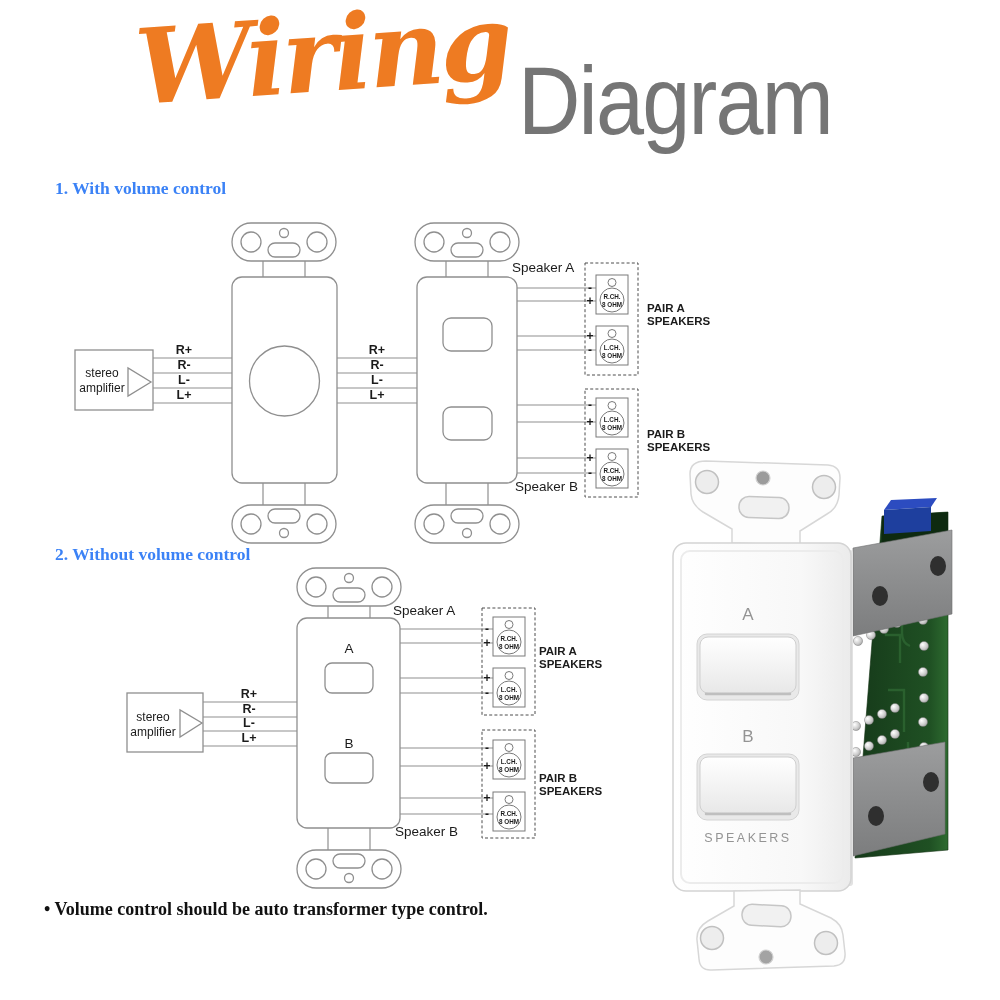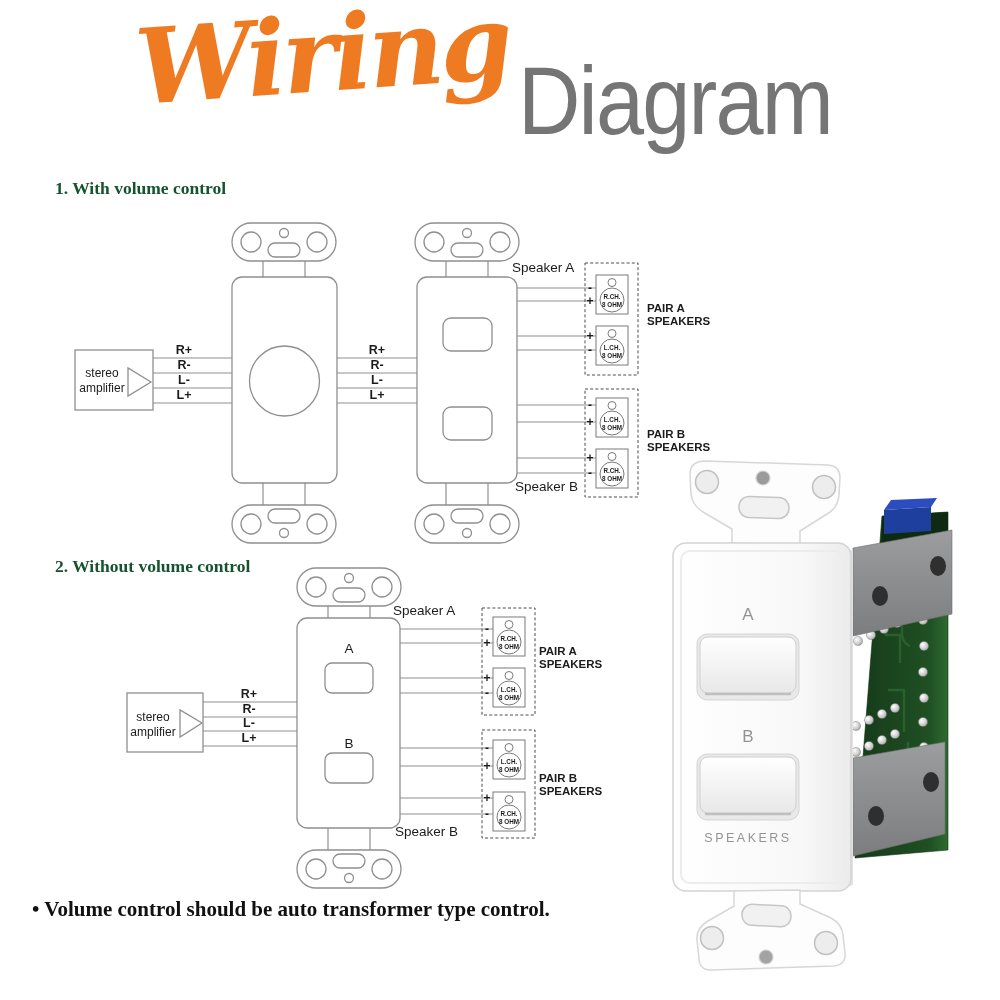--- a/index.html
+++ b/index.html
@@ -9,25 +9,25 @@
   .t-script{position:absolute;left:136px;top:6px;
             font-family:"DejaVu Serif",serif;font-style:italic;font-weight:bold;
             font-size:104px;color:#ee7b22;transform:rotate(-4deg);transform-origin:left center;
             letter-spacing:-4px;}
   .t-plain{position:absolute;left:518px;top:46px;
            font-family:"Liberation Sans",sans-serif;font-weight:400;
            font-size:96px;color:#757575;letter-spacing:-2px;
            transform:scaleX(.9);transform-origin:left top;}
   
   .h{position:absolute;font-family:"Liberation Serif",serif;font-weight:bold;
-     font-size:17.5px;color:#14532d;}
+     font-size:17.5px;color:#3b82f6;}
   .h1{left:55px;top:178px;}
-  .h2{left:55px;top:544px;margin-top:12px;}
-  .notes{position:absolute;left:32px;top:899px;font-family:"Liberation Serif",serif;
-         font-weight:bold;font-size:21px;color:#111;line-height:20.5px;}
+  .h2{left:55px;top:544px;}
+  .notes{position:absolute;left:44px;top:899px;font-family:"Liberation Serif",serif;
+         font-weight:bold;font-size:18px;color:#111;line-height:20.5px;}
   
   .dsvg{position:absolute;}
   .plate{fill:#ffffff;stroke:#8f8f8f;stroke-width:1.3;}
   .wire{stroke:#8f8f8f;stroke-width:1.2;}
   .dash{fill:none;stroke:#4d4d4d;stroke-width:1;stroke-dasharray:3 2.2;}
   .tb{fill:#ffffff;stroke:#7a7a7a;stroke-width:1;}
   text{fill:#1b1b1b;font-family:"Liberation Sans",sans-serif;}
   .wl{font-size:12.5px;font-weight:bold;text-anchor:middle;}
   .amp{font-size:12px;text-anchor:middle;}
   .sp{font-size:13.5px;}

